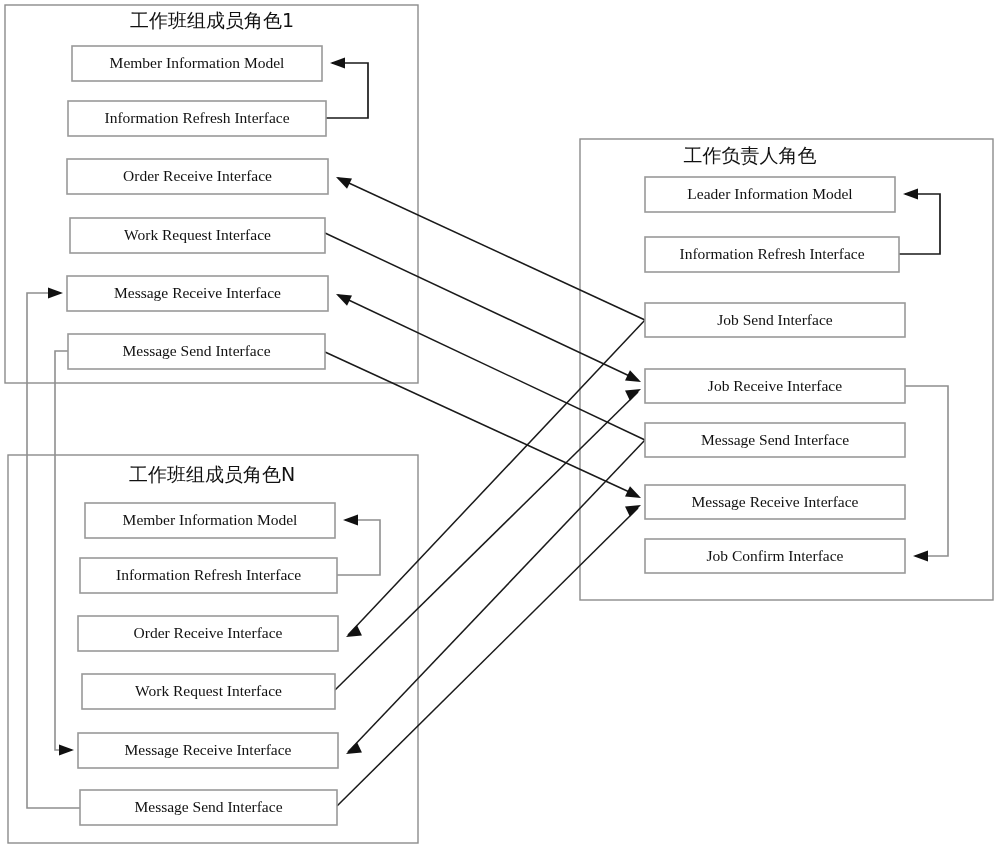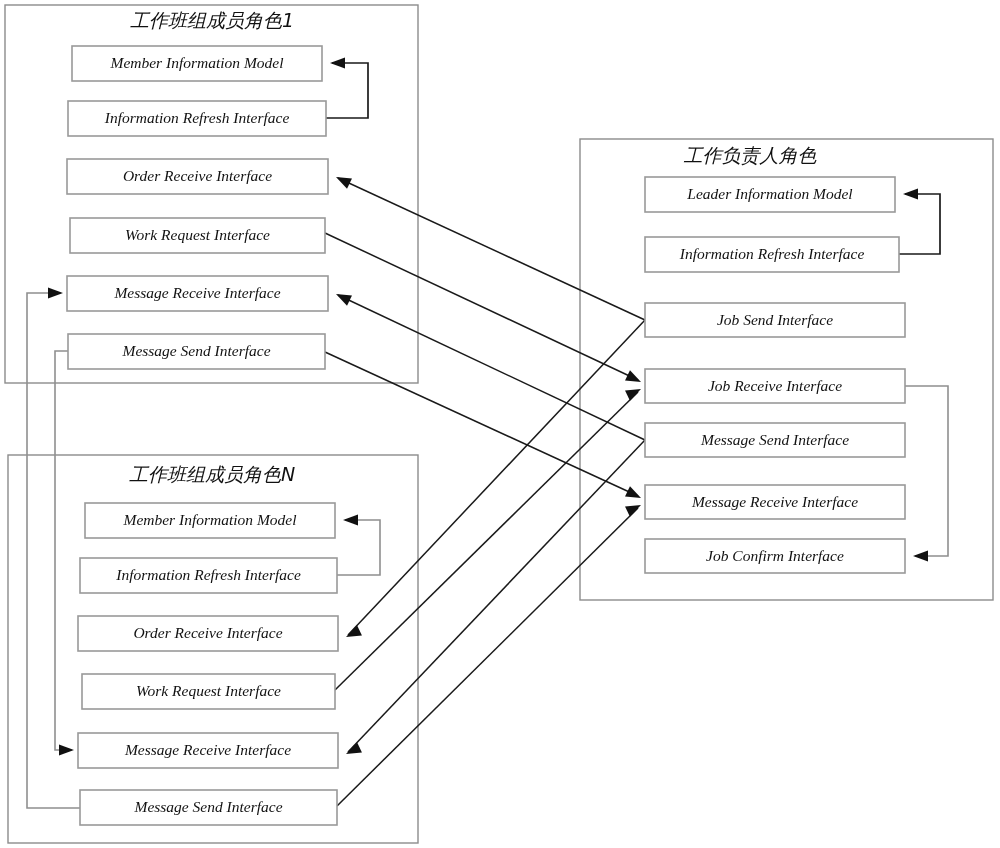--- a/index.html
+++ b/index.html
@@ -1,17 +1,17 @@
 <!DOCTYPE html>
 <html><head>
 <meta charset="utf-8">
 <style>
   html,body{margin:0;padding:0;background:#ffffff;}
   body{font-family:"Liberation Serif","DejaVu Serif",serif;}
-  #stage{position:relative;width:1000px;height:848px;background:#ffffff;overflow:hidden;font-style:italic;}
+  #stage{position:relative;width:1000px;height:848px;background:#ffffff;overflow:hidden;}
   svg#diagram{position:absolute;left:0;top:0;width:1000px;height:848px;}
   .panel-rect{fill:none;stroke:#8c8c8c;stroke-width:1.4;}
   .box-rect{fill:#ffffff;stroke:#999999;stroke-width:1.6;}
   .panel-title{font-family:"DejaVu Sans","Liberation Sans",sans-serif;font-size:19px;fill:#111111;text-anchor:middle;dominant-baseline:middle;}
   .box-label{font-family:"Liberation Serif","DejaVu Serif",serif;font-size:15.5px;fill:#111111;text-anchor:middle;dominant-baseline:middle;}
   .edge-diag{fill:none;stroke:#1a1a1a;stroke-width:1.5;}
   .edge-ortho-dark{fill:none;stroke:#1a1a1a;stroke-width:1.7;}
   .edge-ortho-gray{fill:none;stroke:#8f8f8f;stroke-width:1.6;}
   .arrowhead-dark{fill:#111111;stroke:none;}
   .arrowhead-gray{fill:#111111;stroke:none;}

